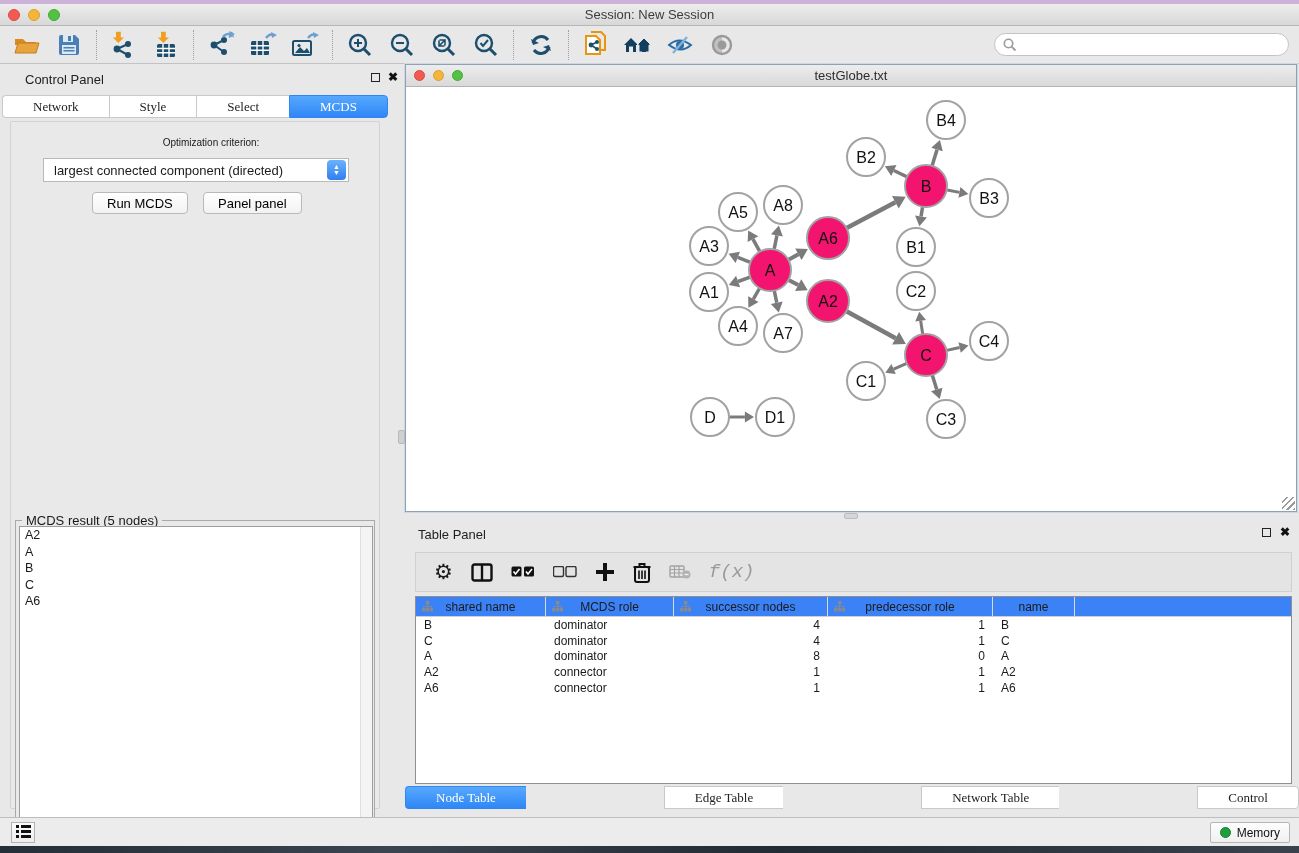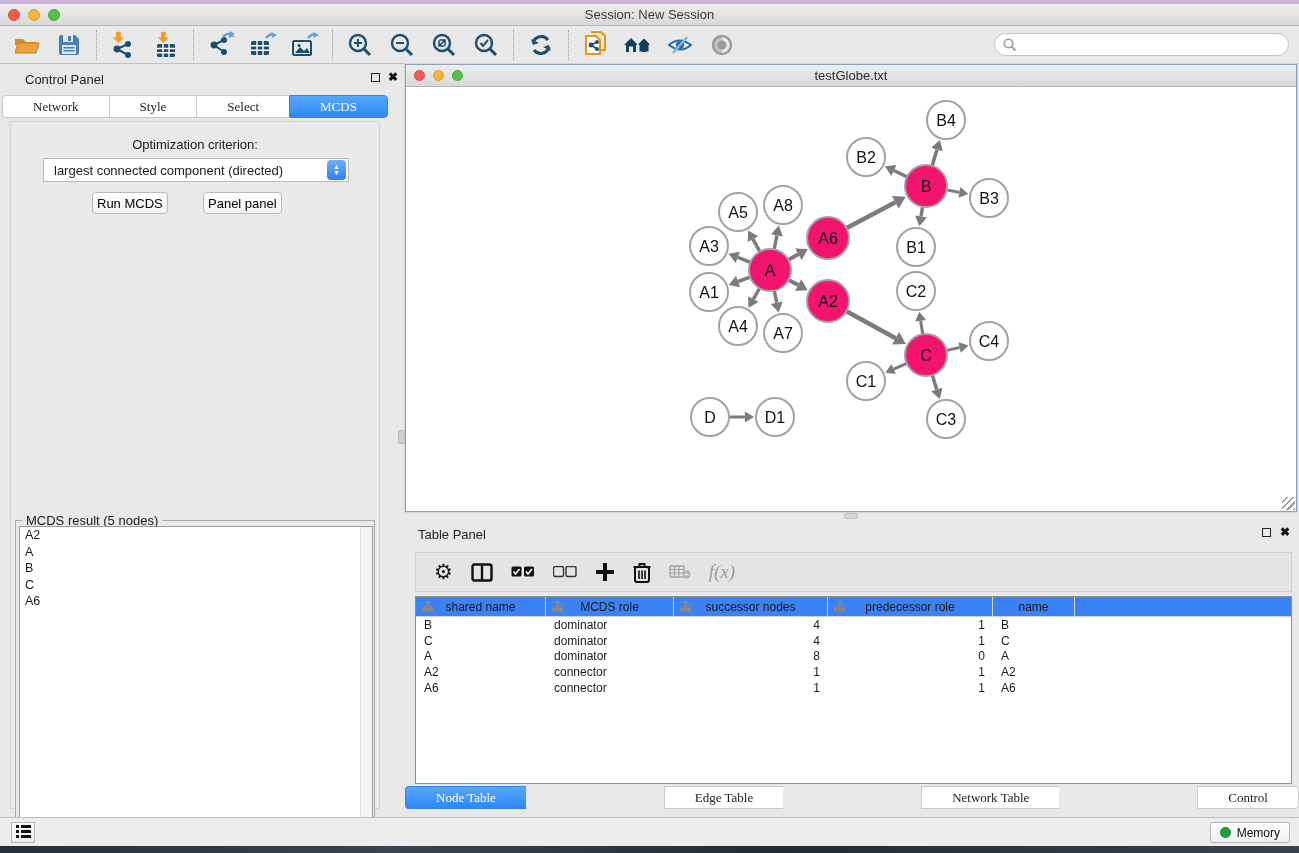--- a/index.html
+++ b/index.html
@@ -37,29 +37,29 @@
   .panel-float { position:absolute; top:9px; width:9px; height:9px; border:1.5px solid #222; }
   .panel-close { position:absolute; top:6px; font-size:12px; font-weight:bold; color:#111; }
   #cp-tabs { position:absolute; left:0; top:31px; width:100%; display:flex; justify-content:center; }
   .tabbtn { height:23px; padding:0 30px; background:#fff; border:1px solid #c9c9c9; border-right:none;
     font-size:13px; color:#222; display:flex; align-items:center;font-family:Liberation Serif, serif; }
   .tabbtn:first-child { border-radius:4px 0 0 4px; }
   .tabbtn:last-child { border-radius:0 4px 4px 0; border-right:1px solid #c9c9c9; }
   .tabbtn.sel { background:linear-gradient(#57a8fd,#2f87f6); color:#fff; border-color:#2f87f6; }
   #cp-body { position:absolute; left:10px; top:57px; width:370px; height:688px;
     border:1px solid #d2d2d2; border-radius:2px; background:#e9e9e9; }
-  #opt-label { position:absolute; left:0; top:15px; width:100%; text-align:center; font-size:13px; }
+  #opt-label { position:absolute; left:16px; top:15px; width:100%; text-align:center; font-size:10px; }
   #criterion-select { position:absolute; left:32px; top:36px; width:306px; height:24px; background:#fff;
     border:1px solid #b9b9b9; border-radius:0; display:flex; align-items:center; }
   #criterion-value { flex:1; padding-left:10px; font-size:13px; white-space:nowrap; }
   #criterion-stepper { width:19px; height:20px; margin-right:2px; border-radius:4px;
     background:linear-gradient(#6cb2fb,#2e7ff0); display:flex; flex-direction:column; align-items:center; justify-content:center; }
   #criterion-stepper span { color:#fff; font-size:7px; line-height:6px; }
   .cp-btn { position:absolute; top:70px; height:22px; background:linear-gradient(#ffffff,#f2f2f2);
-    border:1px solid #b9b9b9; border-radius:4px; font-size:13px; font-family:"Liberation Sans",sans-serif; padding:0 4px;}
+    border:1px solid #b9b9b9; border-radius:4px; font-size:13px; font-family:"Liberation Sans",sans-serif; padding:0 14px;}
   #run-btn { left:81px; }
   #close-btn { left:192px; }
   #result-box { position:absolute; left:4px; top:398px; width:360px; height:338px;
     border:1px solid #a9a9a9; background:#e9e9e9; }
   #result-title { position:absolute; left:6px; top:-8px; background:#e9e9e9; padding:0 4px; font-size:13px; }
   #result-list { position:absolute; left:3px; top:5px; width:354px; height:328px; background:#fff;
     border:1px solid #9c9c9c; overflow:hidden; }
   #result-scroll { position:absolute; right:0; top:0; width:12px; height:100%; background:#f4f4f4; border-left:1px solid #e0e0e0;}
   .result-item { padding:1px 0 1px 5px; font-size:12.5px; line-height:14.5px; }
 
@@ -74,21 +74,21 @@
     background:repeating-linear-gradient(135deg, transparent 0 3px, #9a9a9a 3px 4.5px); }
   .split-handle-v { left:398px; top:430px; width:7px; height:14px; background:#d0d0d0; border:1px solid #b8b8b8; border-radius:2px;}
   .split-handle-h { left:844px; top:513px; width:14px; height:6px; background:#d6d6d6; border:1px solid #bdbdbd; border-radius:2px;}
 
   
   #table-panel { left:405px; top:520px; width:894px; height:297px; background:#e8e8e8; }
   #tp-title { position:absolute; left:13px; top:7px; font-size:13px; color:#222;}
   #tp-toolbar { position:absolute; left:10px; top:32px; width:877px; height:40px; background:#e4e4e4;
     border:1px solid #d0d0d0; display:flex; align-items:center; gap:18px; padding-left:18px;}
   .tp-ic { display:flex; align-items:center; justify-content:center; }
-  #fx-label { font-family:Liberation Serif, serif; font-style:italic; font-size:19px; color:#9a9a9a; }
+  #fx-label { font-family:Liberation Mono, monospace; font-style:italic; font-size:19px; color:#9a9a9a; }
   #node-table { position:absolute; left:10px; top:76px; width:877px; height:188px; background:#fff;
     border:1px solid #8f8f8f; overflow:hidden; }
   #thead { display:flex; height:20px; background:#3b82f6; border-bottom:1px solid #cfcfcf; }
   .th { display:flex; align-items:center; justify-content:center; gap:6px; font-size:12px; color:#1a1a1a;
     border-right:1px solid #d9d9d9; position:relative; }
   .th .tree-ic { position:absolute; left:6px; top:4px;}
   .trow { display:flex; height:15.8px; align-items:center; }
   .td { font-size:12px; padding:0 8px; white-space:nowrap; overflow:hidden; }
   .td.num { text-align:right; }
   #tp-tabs { position:absolute; left:0; top:266px; width:100%; display:flex; justify-content:space-between;gap:8px; }

